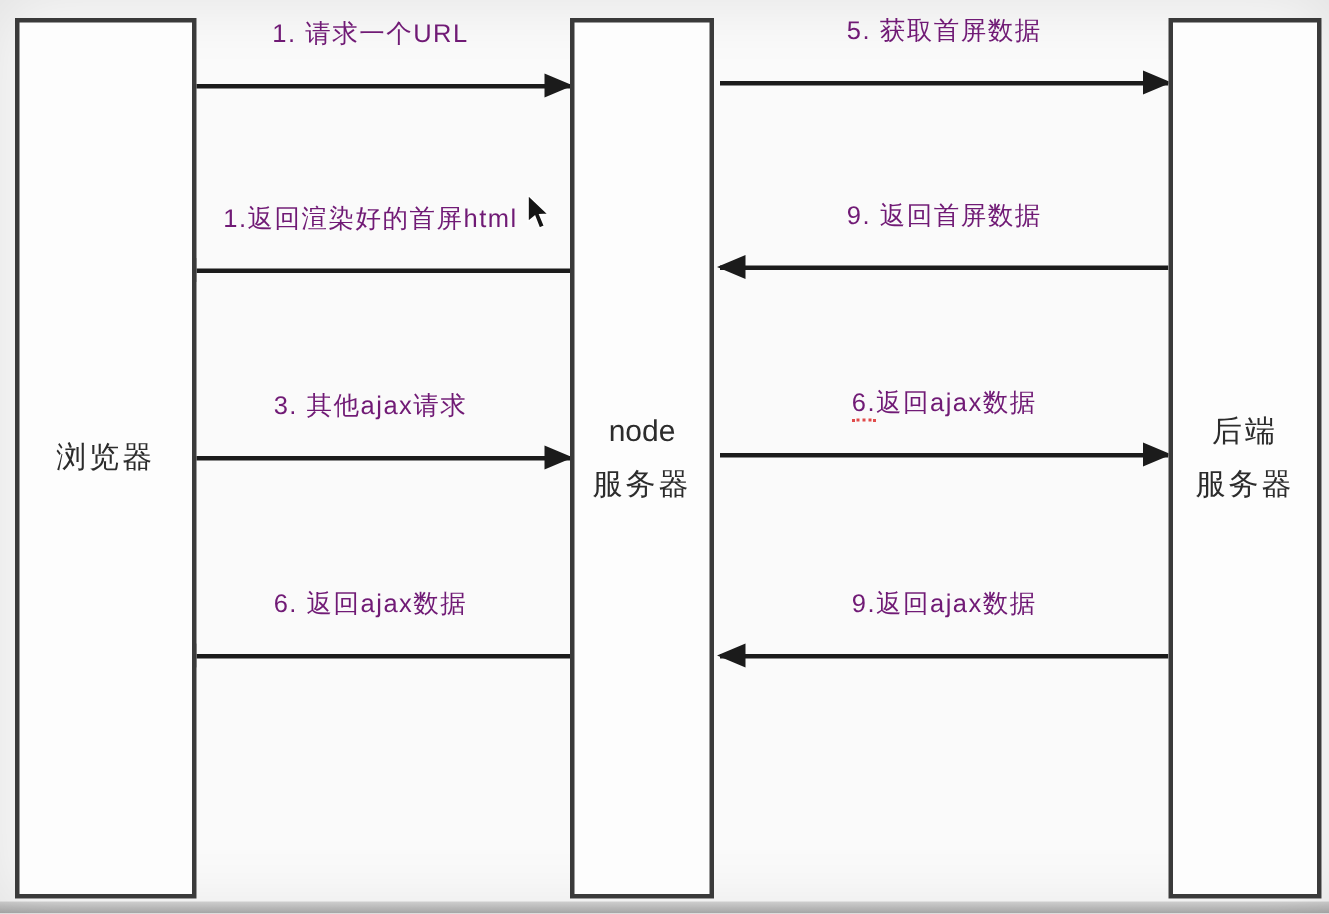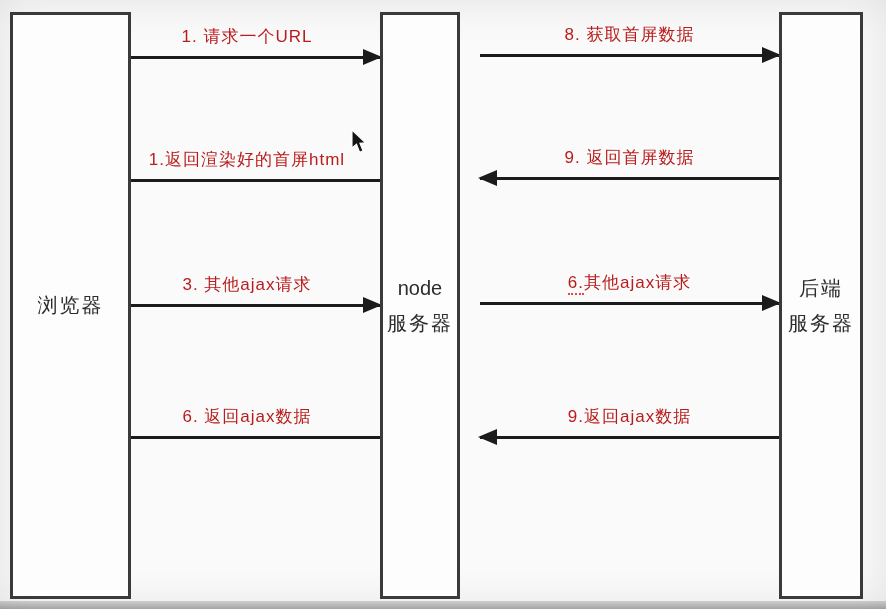--- a/index.html
+++ b/index.html
@@ -17,36 +17,36 @@
     background:linear-gradient(#d6d6d6,#adadad);
   }
   
   .box{
     position:absolute;top:12px;height:587px;box-sizing:border-box;
     background:#fdfdfd;border:3px solid #3a3a3a;
     display:flex;flex-direction:column;align-items:center;justify-content:center;
     gap:6px;z-index:2;
   }
   .box-browser{left:10px;width:121px;}
-  .box-node{left:380px;width:80px;}
-  .box-backend{left:779px;width:84px;}
+  .box-node{left:380px;width:96px;}
+  .box-backend{left:779px;width:102px;}
   .box .lbl{font-size:20px;color:#2c2c2c;letter-spacing:2px;line-height:1.45;}
   .box .lbl.en{letter-spacing:0;}
   
   .arrow{position:absolute;height:0;z-index:1;}
   .span-left{left:114px;width:266px;}
   .span-right{left:480px;width:299px;}
   .arrow .shaft{position:absolute;left:0;right:0;top:-1px;height:3px;background:#1b1b1b;}
   .arrow .head{position:absolute;top:-8px;width:0;height:0;
     border-top:8px solid transparent;border-bottom:8px solid transparent;}
   .arrow.dir-right .head{right:-2px;border-left:19px solid #1b1b1b;}
   .arrow.dir-left  .head{left:-2px;border-right:19px solid #1b1b1b;}
   .arrow .albl{
-    position:absolute;left:0;right:0;bottom:9px;text-align:center;
-    font-size:17px;color:#b91c1c;white-space:nowrap;letter-spacing:1px;
+    position:absolute;left:0;right:0;bottom:23px;text-align:center;
+    font-size:17px;color:#701a75;white-space:nowrap;letter-spacing:1px;
   }
   .misspell{border-bottom:2px dotted #e04b4b;padding-bottom:1px;}
   
   .cursor{position:absolute;left:350px;top:129px;z-index:5;}
   
   .watermark{
     position:absolute;right:6px;bottom:17px;z-index:6;
     font-size:23px;font-weight:bold;color:#929292;letter-spacing:2px;
     text-shadow:1px 1px 0 rgba(255,255,255,.95),2px 2px 1px rgba(255,255,255,.55);
     white-space:nowrap;
@@ -78,21 +78,21 @@
 
   <div class="arrow span-left dir-right" style="top:57px">
     <div class="shaft"></div>
     <div class="head"></div>
     <div class="albl">1. 请求一个URL</div>
   </div>
 
   <div class="arrow span-right dir-right" style="top:55px">
     <div class="shaft"></div>
     <div class="head"></div>
-    <div class="albl">8. 获取首屏数据</div>
+    <div class="albl">5. 获取首屏数据</div>
   </div>
 
   <div class="arrow span-right dir-left" style="top:178px">
     <div class="shaft"></div>
     <div class="head"></div>
     <div class="albl">9. 返回首屏数据</div>
   </div>
 
   <div class="arrow span-left dir-left" style="top:180px">
     <div class="shaft"></div>
@@ -102,21 +102,21 @@
 
   <div class="arrow span-left dir-right" style="top:305px">
     <div class="shaft"></div>
     <div class="head"></div>
     <div class="albl">3. 其他ajax请求</div>
   </div>
 
   <div class="arrow span-right dir-right" style="top:303px">
     <div class="shaft"></div>
     <div class="head"></div>
-    <div class="albl"><span class="misspell">6.</span><span>其他ajax请求</span></div>
+    <div class="albl"><span class="misspell">6.</span><span>返回ajax数据</span></div>
   </div>
 
   <div class="arrow span-right dir-left" style="top:437px">
     <div class="shaft"></div>
     <div class="head"></div>
     <div class="albl">9.返回ajax数据</div>
   </div>
 
   <div class="arrow span-left dir-left" style="top:437px">
     <div class="shaft"></div>

